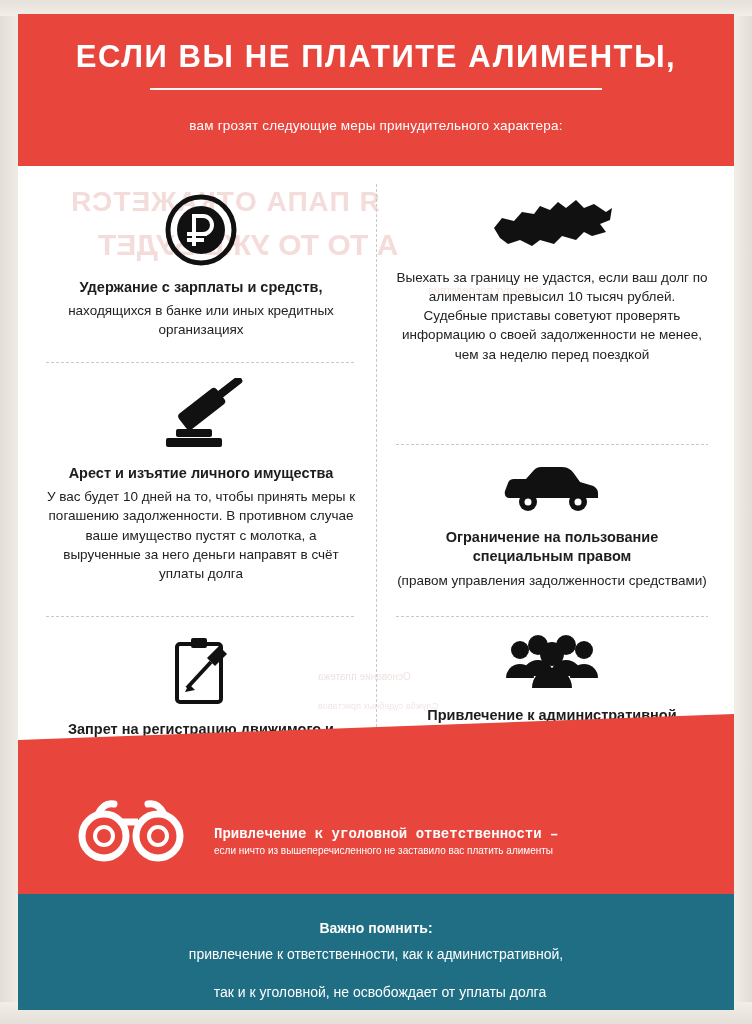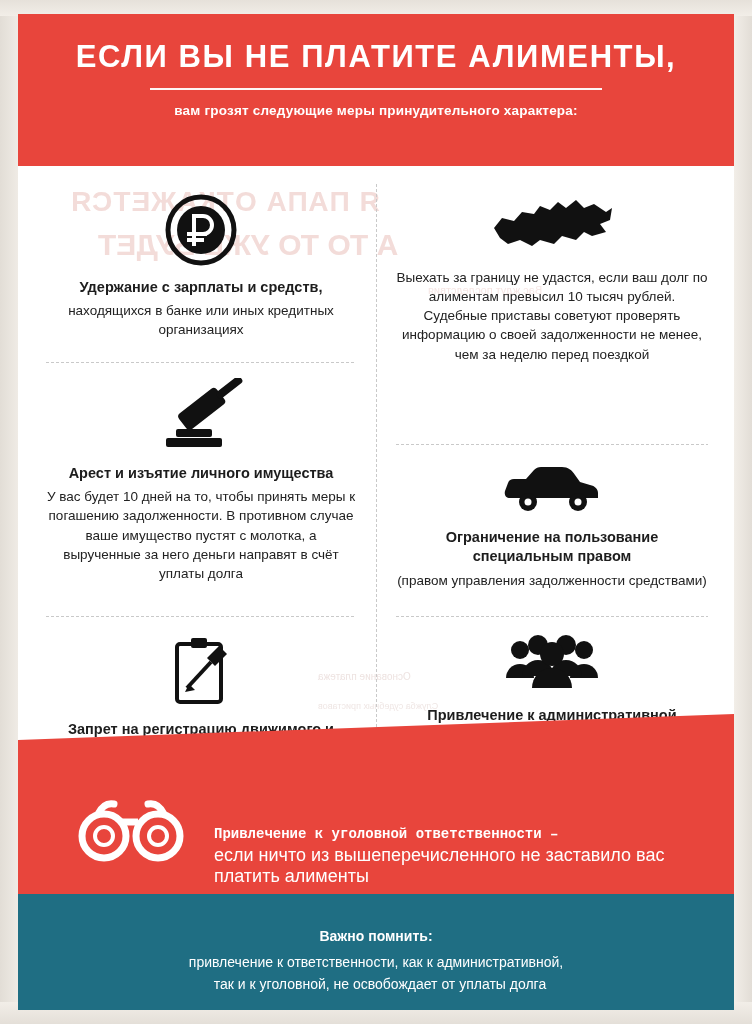--- a/index.html
+++ b/index.html
@@ -73,23 +73,23 @@
     line-height: 1.1;
   }
   .header-underline {
     width: 452px;
     height: 2px;
     background: #ffffff;
     margin: 14px auto 0 auto;
     opacity: 0.95;
   }
   .header-sub {
-    margin: 13px auto 0 auto;
+    margin: 28px auto 0 auto;
     font-size: 13.5px;
-    font-weight: bold;
+    font-weight: normal;
     letter-spacing: 0.2px;
   }
 
   
   .body-white {
     position: absolute;
     left: 0; top: 152px;
     width: 716px;
     height: 574px;
     background: #ffffff;
@@ -197,42 +197,42 @@
     width: 500px;
     color: #ffffff;
   }
   .band-red-text .line1 {
     font-size: 14px;
     font-weight: bold;
     margin: 0 0 3px 0;
     font-family: Liberation Mono, monospace;
   }
   .band-red-text .line2 {
-    font-size: 18px;
+    font-size: 10px;
     margin: 0;
   }
   .cuffs {
     position: absolute;
     left: 54px;
     top: 76px;
   }
 
   
   .footer-teal {
     position: absolute;
     left: 0;
     top: 880px;
     width: 716px;
     height: 116px;
     background: #1f6e83;
     color: #ffffff;
     text-align: center;
   }
   .footer-teal .f-title {
-    margin: 8px;
+    margin: 0;
     padding-top: 26px;
     font-size: 14px;
     font-weight: bold;
   }
   .footer-teal .f-line {
     margin: 8px 0 0 0;
     font-size: 14px;
     line-height: 1.45;
   }
 </style>
@@ -378,17 +378,17 @@
       </span>
       <div class="band-red-text">
         <p class="line1">Привлечение к уголовной ответственности –</p>
         <p class="line2">если ничто из вышеперечисленного не заставило вас платить алименты</p>
       </div>
     </div>
 
     <div class="footer-teal">
       <p class="f-title">Важно помнить:</p>
       <p class="f-line">привлечение к ответственности, как к административной,</p>
-      <p class="f-line" style="margin-top:2px;padding-left:8px;">так и к уголовной, не освобождает от уплаты долга</p>
+      <p class="f-line" style="margin-top:18px;padding-left:8px;">так и к уголовной, не освобождает от уплаты долга</p>
     </div>
 
   </div>
 </div>
 
 </body></html>

